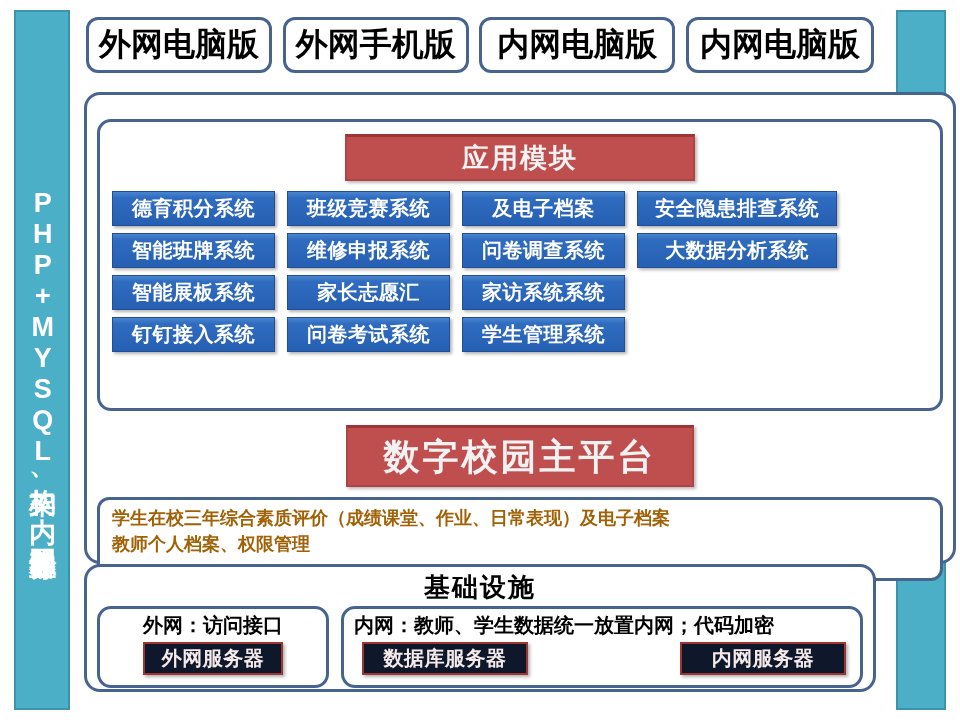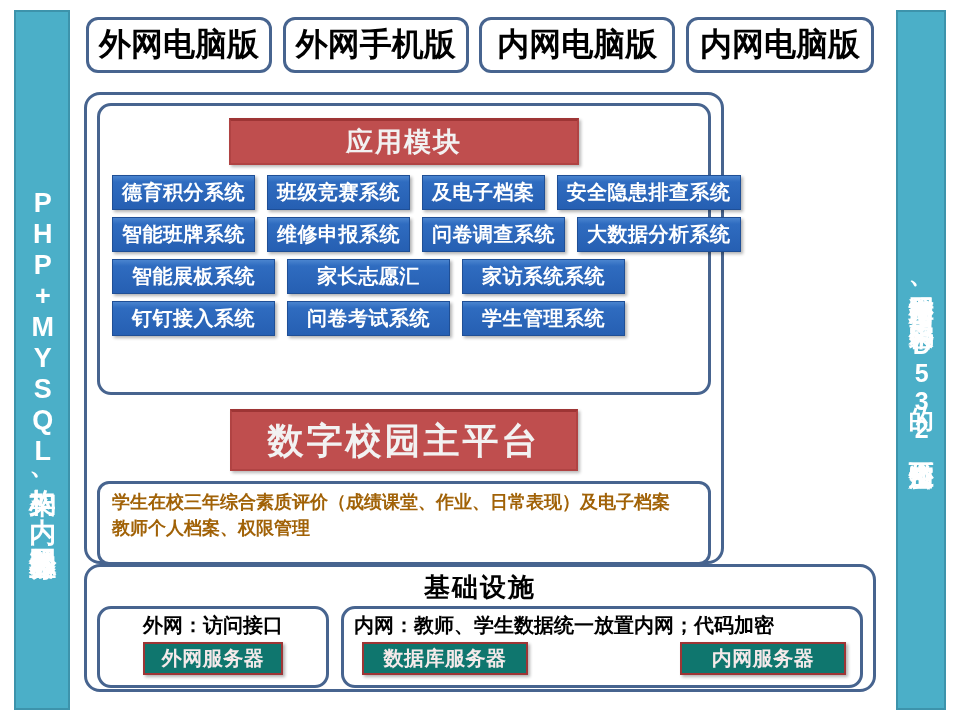--- a/index.html
+++ b/index.html
@@ -78,26 +78,26 @@
     padding: 0 10px;
   }
   .tab:nth-child(3) { min-width: 196px; }
   .tab:nth-child(4) { min-width: 188px; }
 
   
   .main-frame {
     position: absolute;
     left: 84px;
     top: 92px;
-    width: 640px;
+    width: 872px;
     height: 472px;
     border: 3px solid #47648f;
     border-radius: 16px;
     background: #ffffff;
-    padding: 8px 10px 10px 10px;
+    padding: 24px 10px 10px 10px;
   }
 
   
   .modules-frame {
     position: relative;
     width: 100%;
     height: 292px;
     border: 3px solid #47648f;
     border-radius: 14px;
     background: #ffffff;
@@ -241,21 +241,21 @@
   }
   .server-row.center { justify-content: center; }
   .server-row.spread { justify-content: space-between; padding: 0 6px 0 10px; }
 
   .server {
     height: 33px;
     min-width: 140px;
     display: flex;
     align-items: center;
     justify-content: center;
-    background: #0f766e;
+    background: #0f172a;
     border: 2px solid #9e3535;
     color: #f5eaea;
     font-size: 20px;
     font-weight: 700;
     letter-spacing: 0.5px;
     white-space: nowrap;
     padding: 13px 10px;
     box-shadow: 2px 2px 3px rgba(0,0,0,0.3);
   }
   .server.wide { min-width: 166px; }

